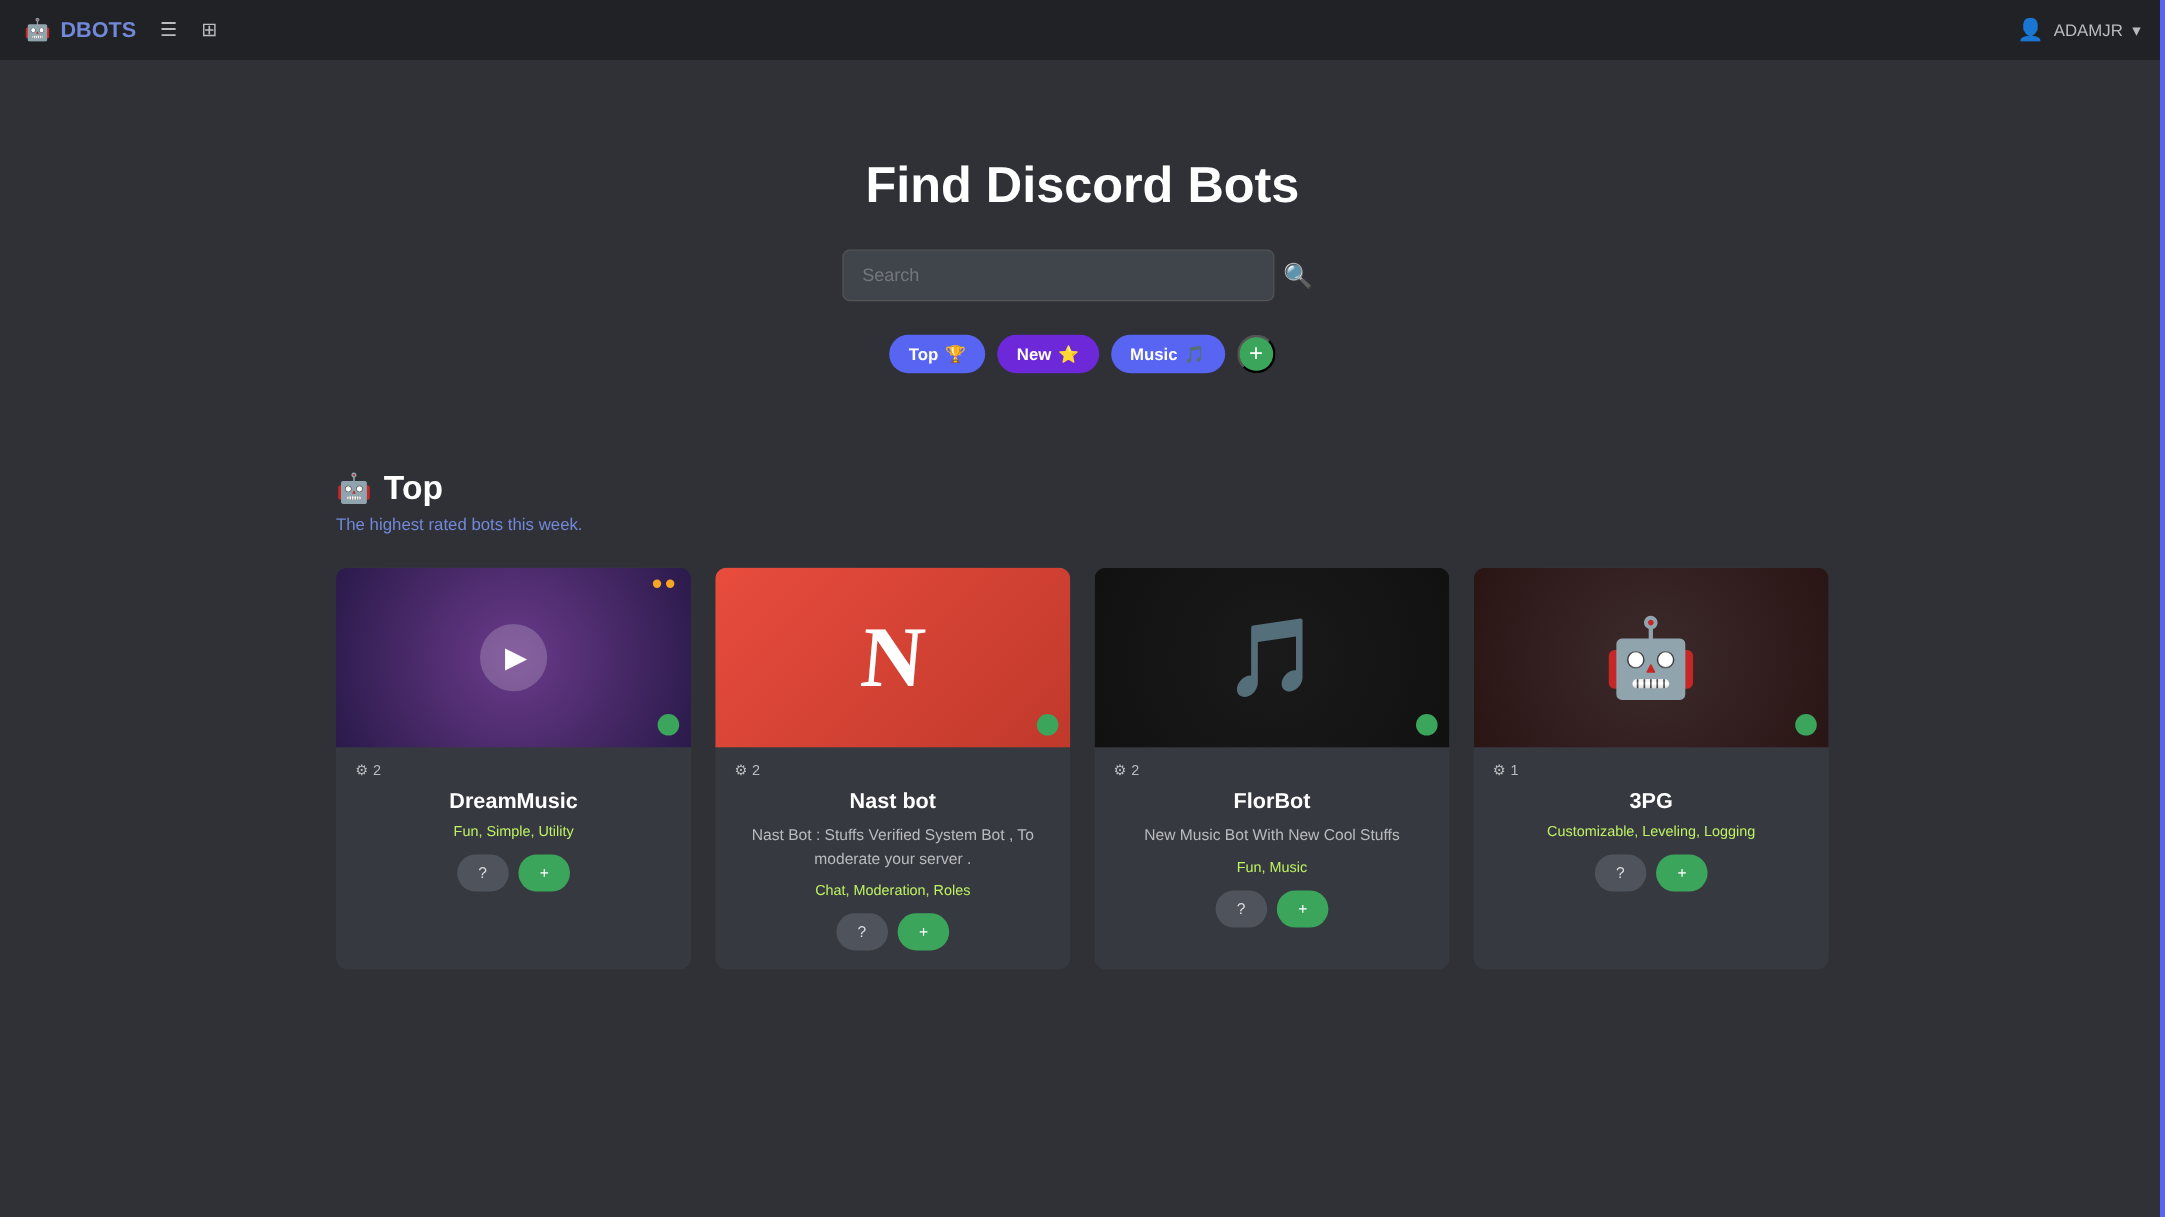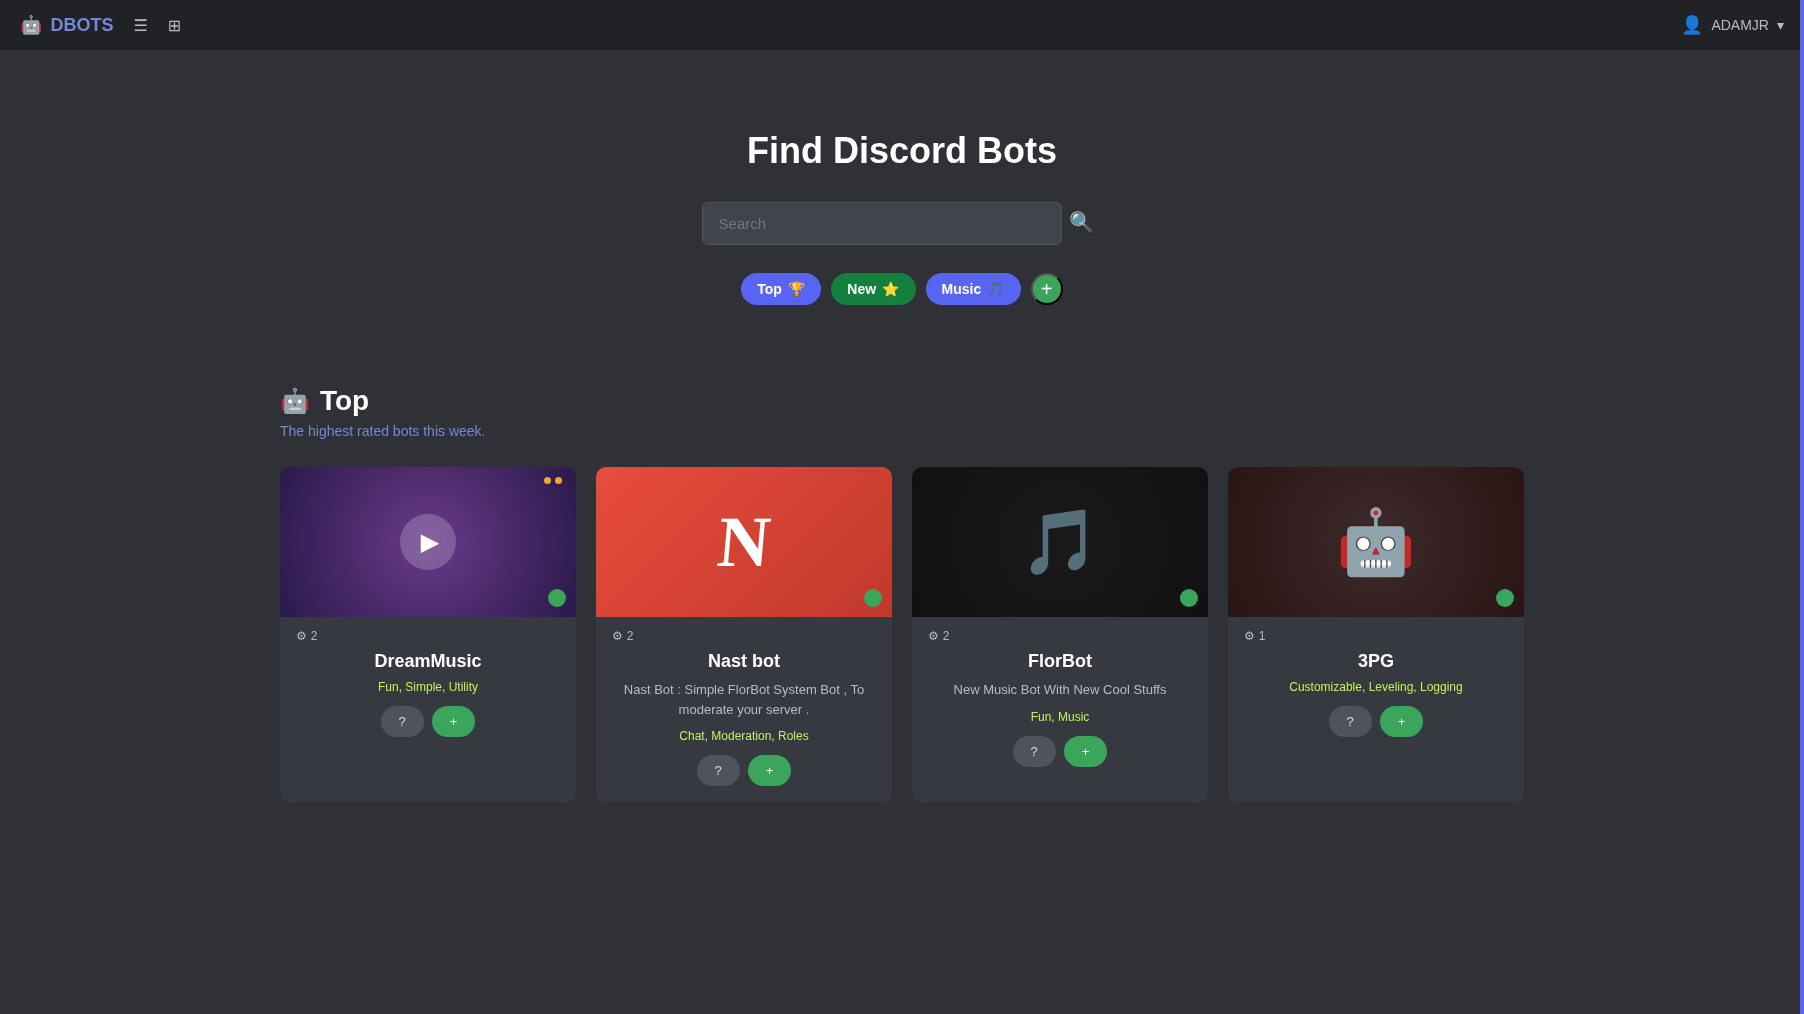--- a/index.html
+++ b/index.html
@@ -60,28 +60,28 @@
 
     
     .hero {
       display: flex;
       flex-direction: column;
       align-items: center;
       padding-top: 80px;
       padding-bottom: 40px;
     }
     .hero-title {
-      font-size: 36px;
+      font-size: 42px;
       font-weight: 700;
       color: #ffffff;
       margin-bottom: 30px;
     }
     .search-row {
       display: flex;
-      align-items: flex-start;
+      align-items: flex-end;
       margin-bottom: 24px;
     }
     .search-input {
       width: 360px;
       padding: 12px 16px;
       background: #40444b;
       border: 1px solid #555;
       border-radius: 6px;
       color: #dcddde;
       font-size: 15px;
@@ -112,21 +112,21 @@
       font-size: 14px;
       font-weight: 600;
       cursor: pointer;
       border: none;
     }
     .filter-tag-top {
       background: #5865f2;
       color: #ffffff;
     }
     .filter-tag-new {
-      background: #15803d;
+      background: #6d28d9;
       color: #ffffff;
     }
     .filter-tag-music {
       background: #5865f2;
       color: #ffffff;
     }
     .filter-tag-add {
       background: #3ba55c;
       color: #ffffff;
       border-radius: 50%;
@@ -420,21 +420,21 @@
           <span class="nast-letter">N</span>
         </div>
         <div class="card-online-dot"></div>
       </div>
       <div class="card-body">
         <div class="card-server-count">
           <span>⚙</span>
           <span>2</span>
         </div>
         <div class="card-bot-name">Nast bot</div>
-        <div class="card-description">Nast Bot : Simple FlorBot System Bot , To moderate your server .</div>
+        <div class="card-description">Nast Bot : Stuffs Verified System Bot , To moderate your server .</div>
         <div class="card-tags">Chat, Moderation, Roles</div>
         <div class="card-actions">
           <button class="btn-info">?</button>
           <button class="btn-add">+</button>
         </div>
       </div>
     </div>
 
     <div class="bot-card">
       <div class="card-image-wrapper">

